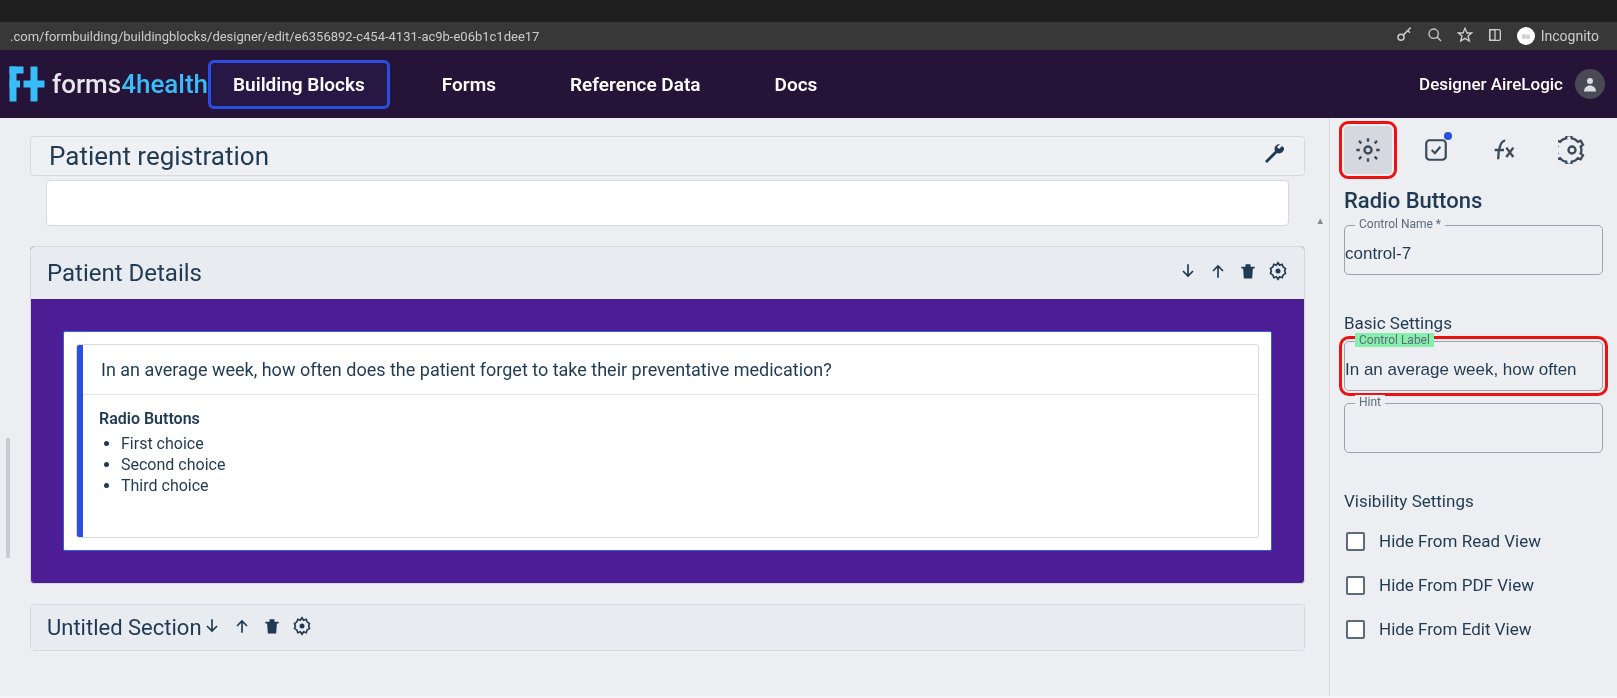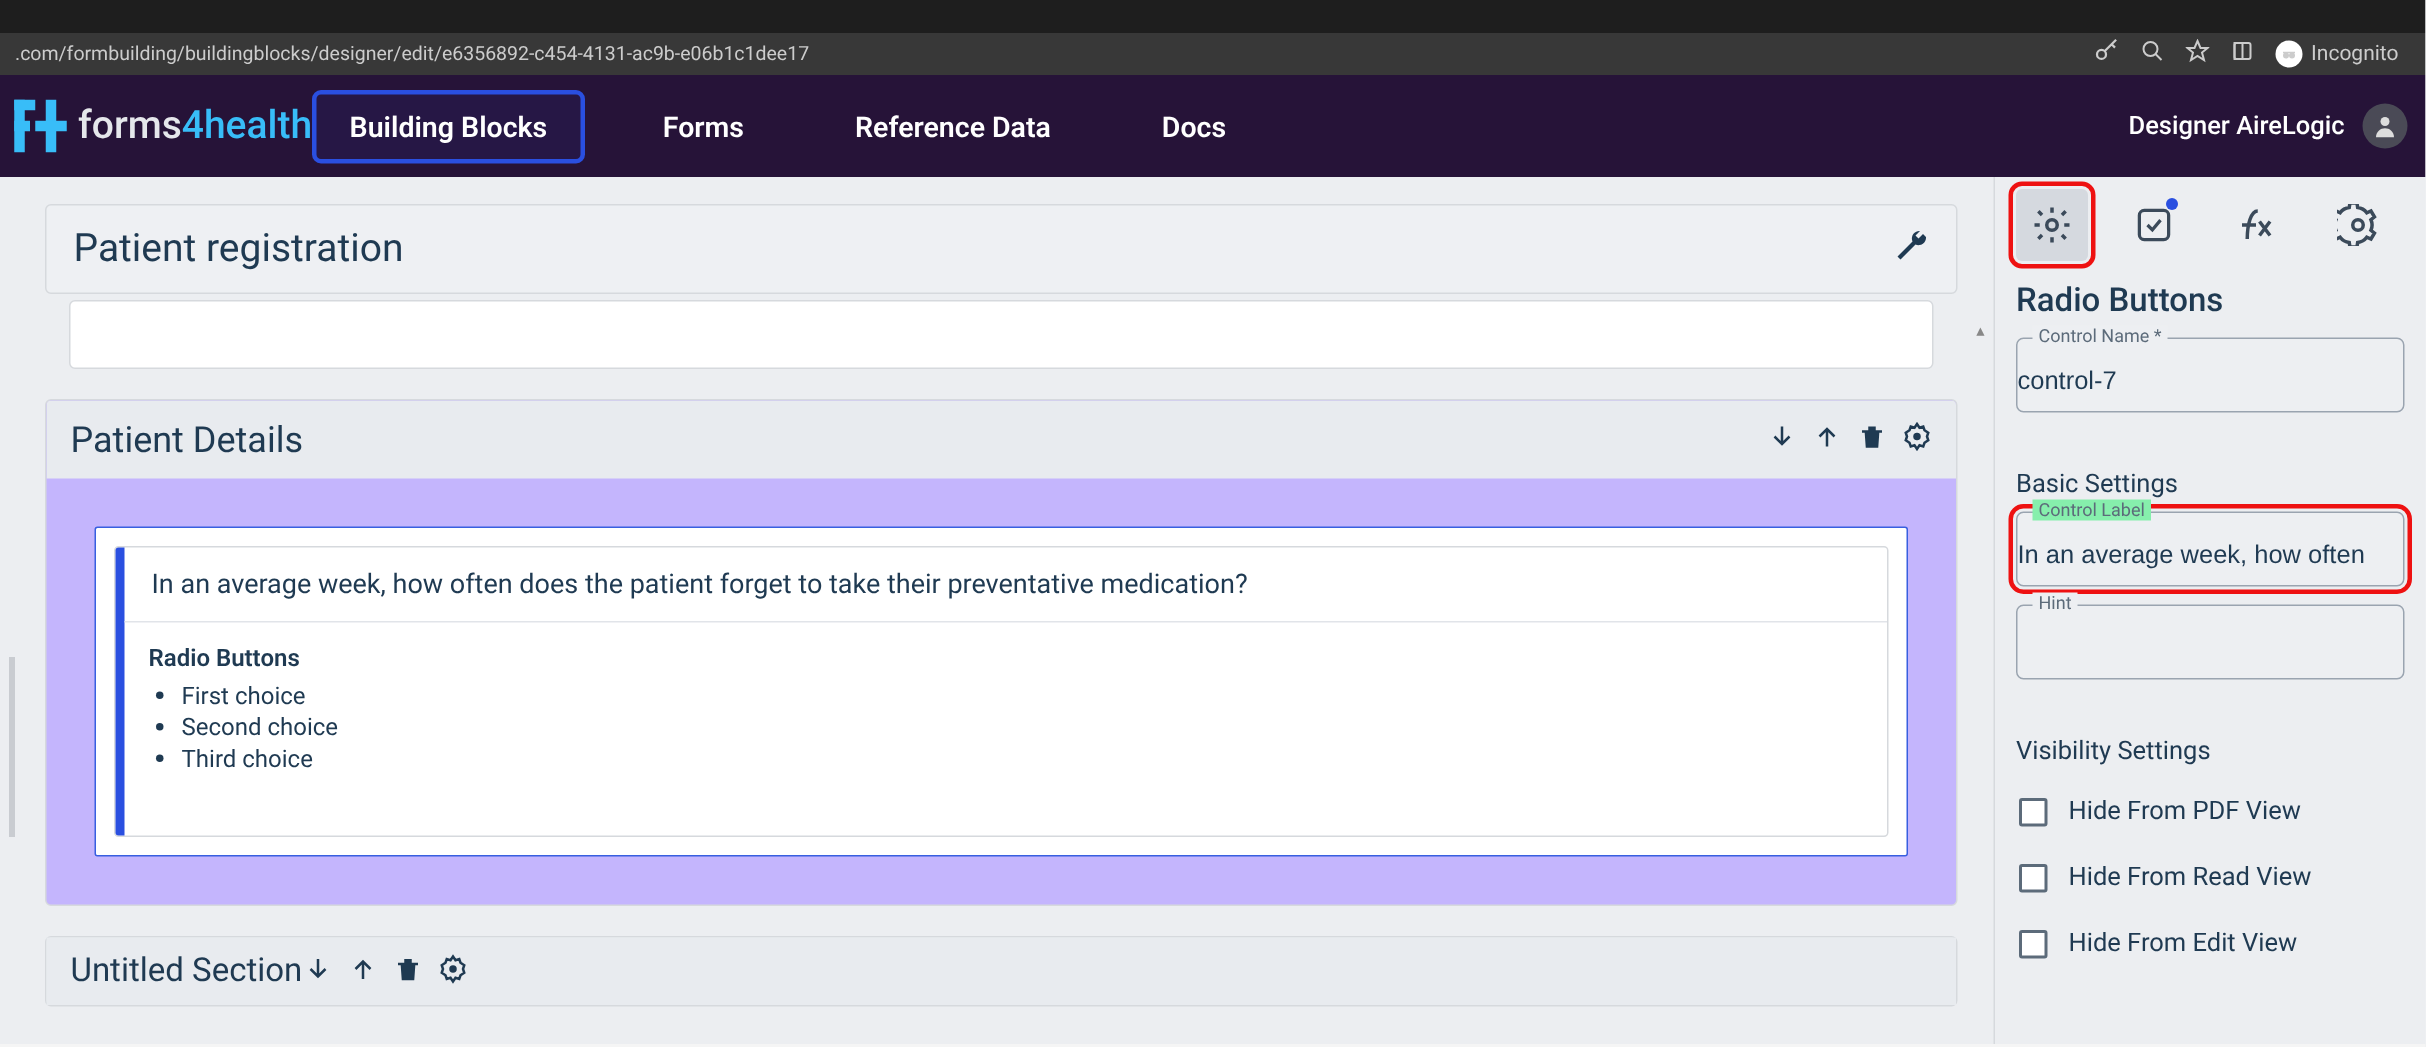--- a/index.html
+++ b/index.html
@@ -88,38 +88,38 @@
 .side-col {
   width: 288px; border-left:1px solid #d6d9dd; background:#eceef1;
   display:flex; flex-direction:column;
 }
 
 
 .page-titlebar {
   background:#eef0f3;
   border:1px solid #d6d9dd;
   border-radius:4px;
-  padding: 14px 18px;
+  padding: 4px 18px;
   display:flex; align-items:center; justify-content:space-between;
   margin-bottom: 0;
 }
 .page-title { font-size:26px; color:#1f3a52; font-weight:400; }
 .wrench { color:#1f3a52; }
 
 
 .prev-card-stub {
   margin: 4px 16px 20px 16px;
   background:#fff; border:1px solid #d6d9dd; border-radius:4px;
   height: 46px;
 }
 
 
 .section-card {
   margin: 0 0 20px 0;
-  border:1px solid #d6d9dd; border-radius:4px; background:#c4b5fd;
+  border:1px solid #d6d9dd; border-radius:4px; background:#4c1d95;
   overflow:hidden;
 }
 .section-head {
   background:#e8ebef;
   padding: 12px 16px;
   display:flex; align-items:center; justify-content:space-between;
 }
 .section-title { font-size:24px; color:#1f3a52; }
 .section-actions { display:flex; gap:10px; color:#1f3a52; }
 .ico-btn { cursor:pointer; }
@@ -416,25 +416,25 @@
       <div class="field-group">
         <span style="position:absolute;top:-9px;left:10px;background:#edeff2;padding:0 4px;font-size:12px;color:#5c6b7a;">Hint</span>
         <input value="" style="">
       </div>
     </div>
 
     <div class="panel-section">
       <div class="subheading">Visibility Settings</div>
       <div class="chk-row">
         <span class="chk"></span>
-        <span>Hide From PDF View</span>
+        <span>Hide From Read View</span>
       </div>
       <div class="chk-row">
         <span class="chk"></span>
-        <span>Hide From Read View</span>
+        <span>Hide From PDF View</span>
       </div>
       <div class="chk-row">
         <span class="chk"></span>
         <span>Hide From Edit View</span>
       </div>
     </div>
   </div>
 
 </div>
 

